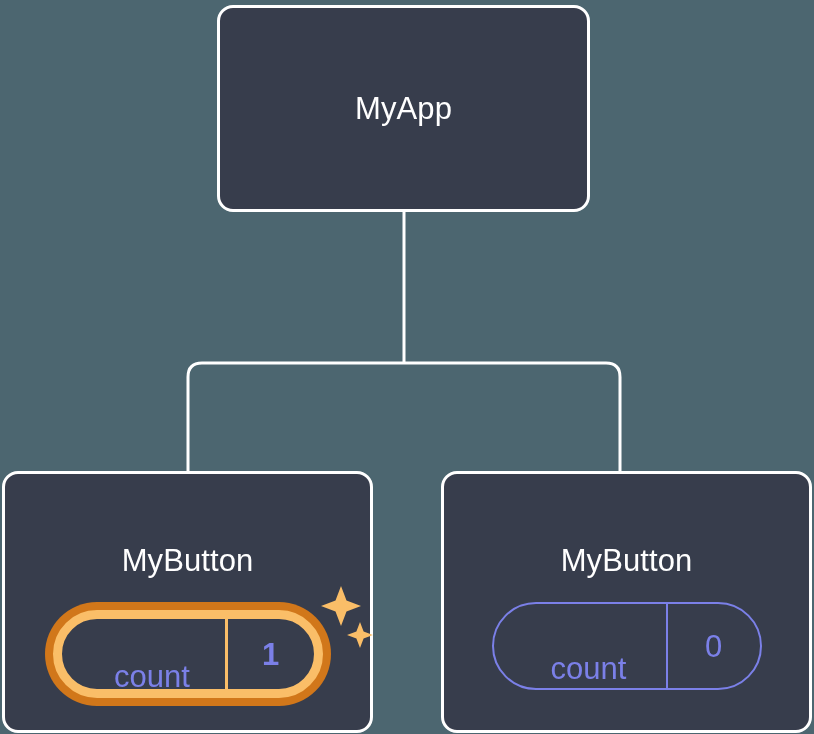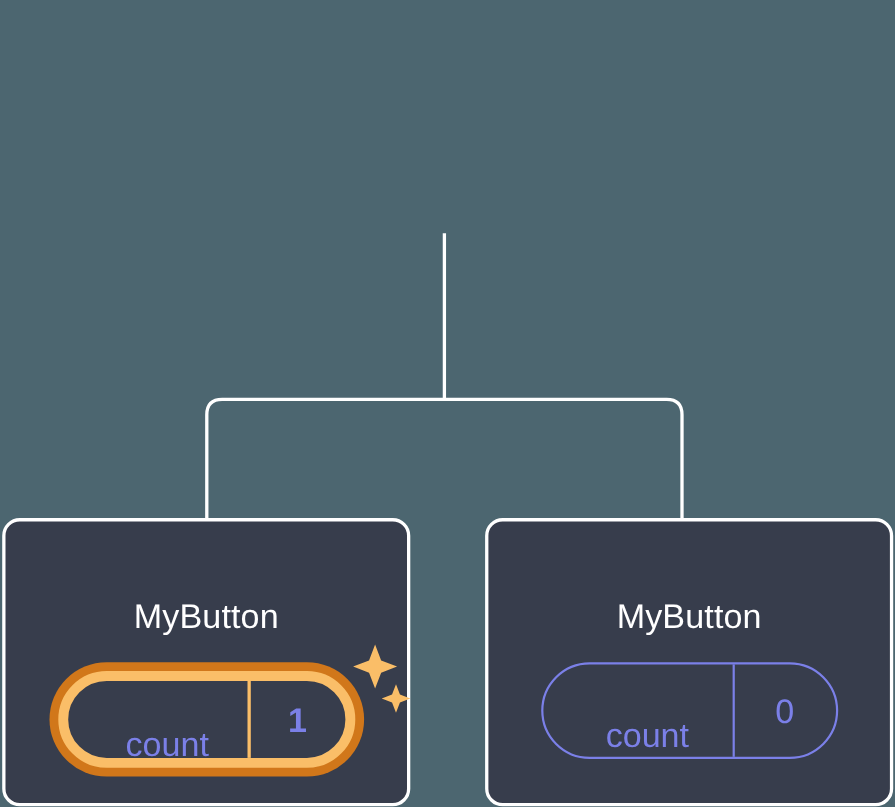--- a/index.html
+++ b/index.html
@@ -165,20 +165,23 @@
 
 <div id="stage">
 
   <svg id="connectors" viewBox="0 0 814 734" xmlns="http://www.w3.org/2000/svg">
 
     <path d="M 404 212 L 404 363" fill="none" stroke="#ffffff" stroke-width="3" stroke-linecap="butt"></path>
 
     <path d="M 188 471 L 188 377 Q 188 363 202 363 L 606 363 Q 620 363 620 377 L 620 471" fill="none" stroke="#ffffff" stroke-width="3" stroke-linecap="butt"></path>
   </svg>
 
+  <div class="node-card" id="card-root">
+    <div class="node-title">MyApp</div>
+  </div>
 
   <div class="node-card" id="card-child-0">
     <div class="node-title">MyButton</div>
 
     <div class="state-pill-wrap">
       <div class="state-pill highlight">
         <div class="pill-inner">
           <div class="pill-key">count</div>
           <div class="pill-val">1</div>
         </div>

